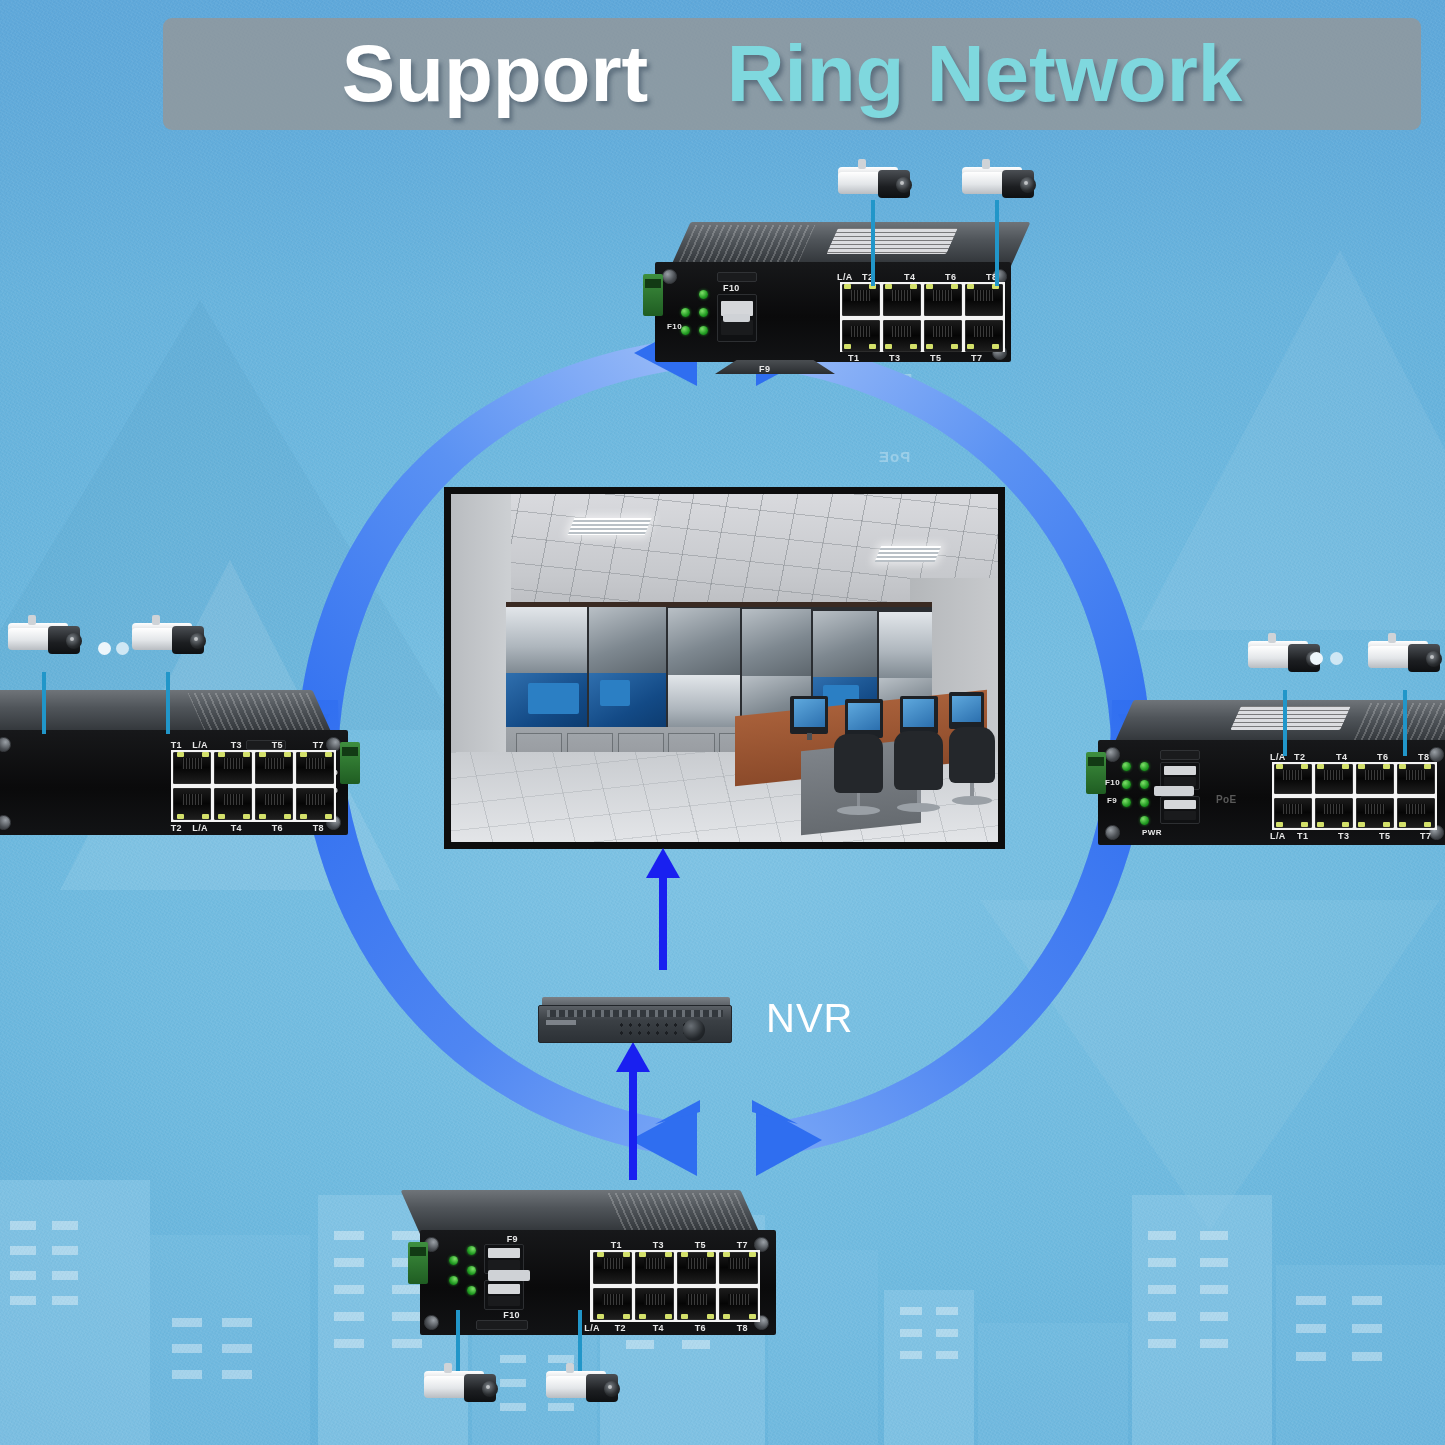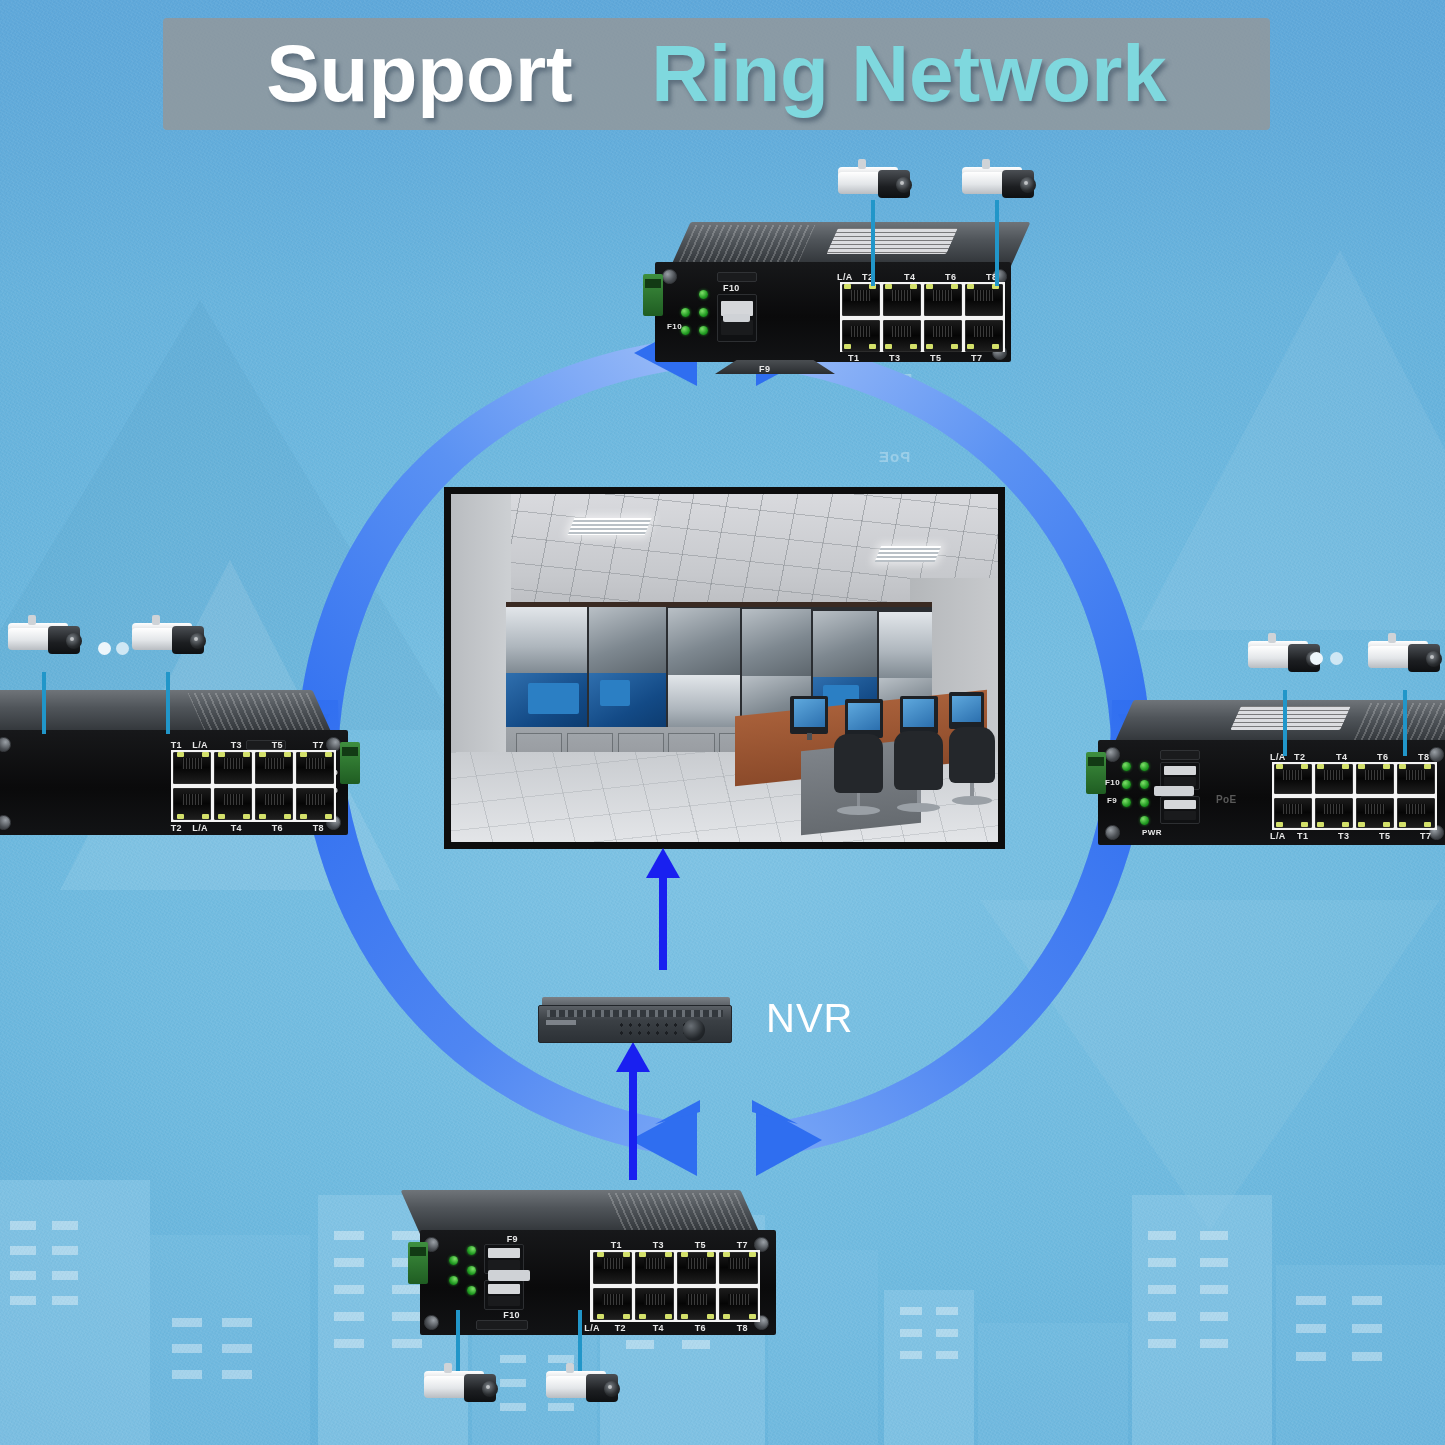--- a/index.html
+++ b/index.html
@@ -43,23 +43,23 @@
 
   
   .poe-mark{
     position:absolute;color:rgba(255,255,255,.30);
     font-size:15px;font-weight:700;letter-spacing:1px;
     transform:scaleX(-1);
   }
 
   
   .banner{
-    position:absolute;left:163px;top:18px;width:1107px;height:112px;
+    position:absolute;left:163px;top:18px;width:1258px;height:112px;
     background:rgba(150,150,150,.78);
-    border-radius:4px;
+    border-radius:9px;
     display:flex;align-items:center;justify-content:center;
   }
   .banner-text{
     font-size:80px;font-weight:700;line-height:1;white-space:nowrap;
     text-shadow:3px 4px 4px rgba(40,60,80,.45);
   }
   .t-white{color:#ffffff;}
   .t-teal{color:#7fd8de;}
   .t-gap{display:inline-block;width:34px;}
 

